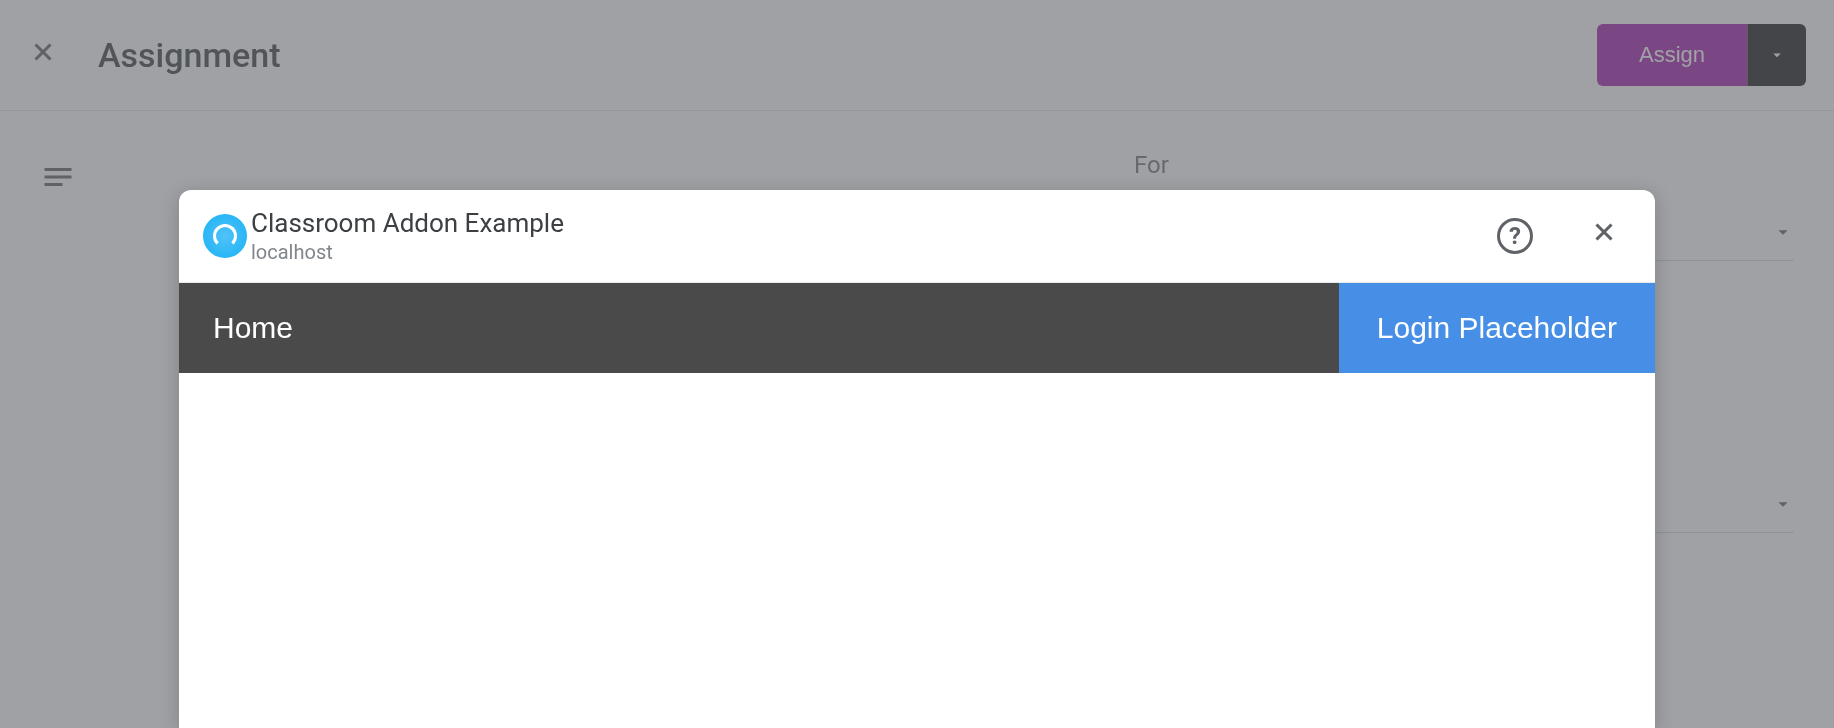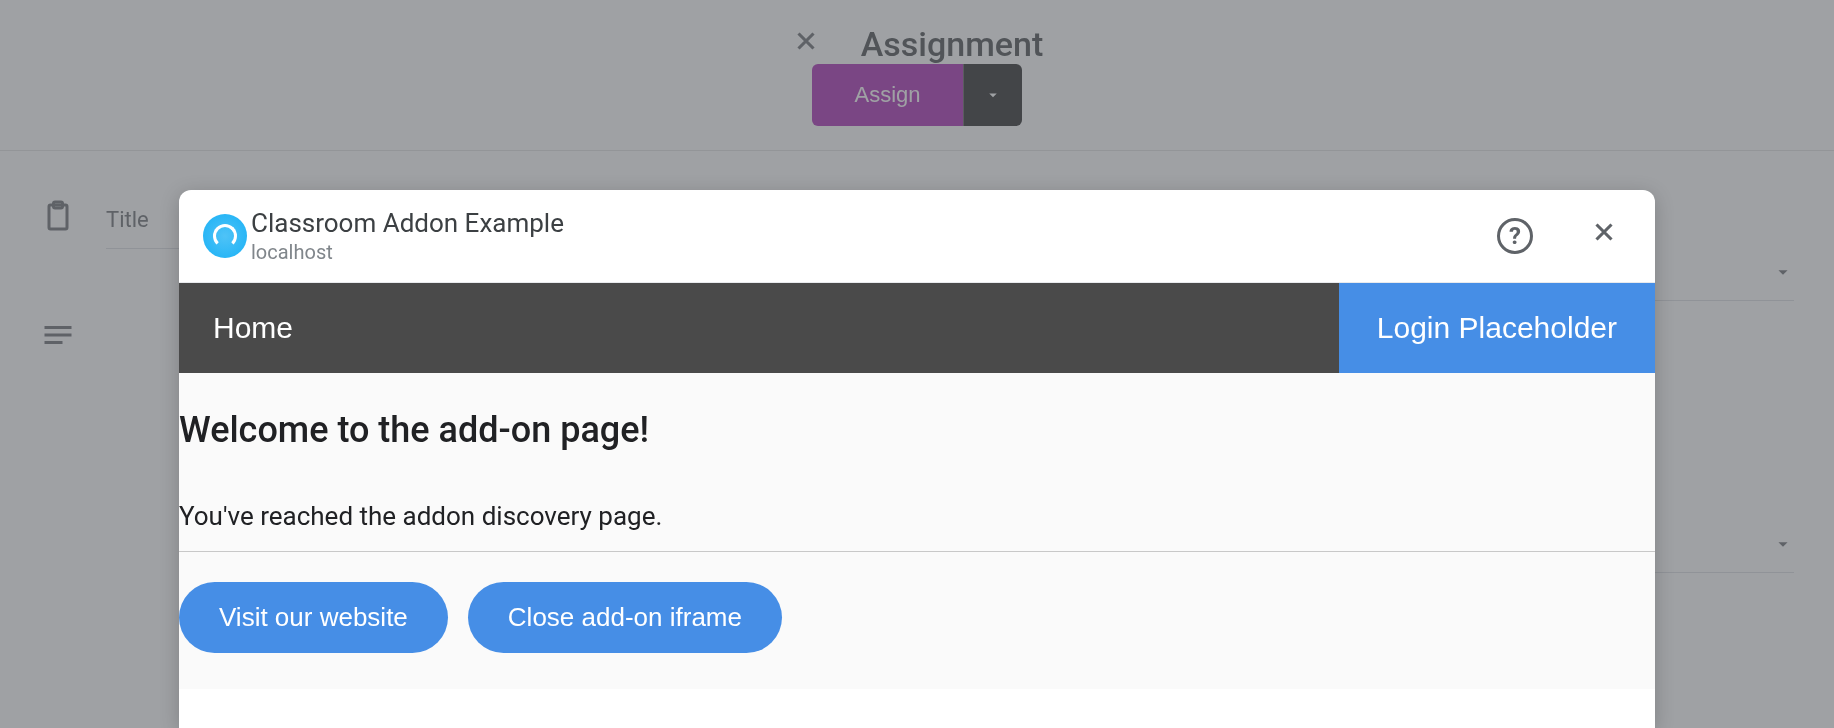--- a/index.html
+++ b/index.html
@@ -17,23 +17,22 @@
     }
     .backdrop {
       position: absolute;
       inset: 0;
       background: #ffffff;
     }
     .page-header {
       display: flex;
       align-items: center;
       justify-content: space-between;
-      padding: 24px 44px;
+      padding: 24px 28px;
       border-bottom: 1px solid #e0e0e0;
-      flex-direction: column;
     }
     .header-left {
       display: flex;
       align-items: center;
       gap: 40px;
     }
     .close-x {
       font-size: 36px;
       color: #5f6368;
       cursor: pointer;
@@ -271,29 +270,20 @@
       <button class="assign-btn">Assign</button>
       <button class="assign-dropdown">
         <svg width="18" height="18" viewBox="0 0 24 24" fill="#ffffff">
             <path d="M7 10l5 5 5-5z"></path>
           </svg>
       </button>
     </div>
   </div>
   <div class="main-area">
     <div class="left-col">
-      <div class="field-row">
-        <span class="field-icon">
-          <svg width="36" height="36" viewBox="0 0 24 24" fill="none" stroke="#5f6368" stroke-width="2">
-              <rect x="6" y="4" width="12" height="16" rx="1"></rect>
-              <rect x="9" y="2" width="6" height="4" rx="1"></rect>
-            </svg>
-        </span>
-        <div class="title-input">Title</div>
-      </div>
       <div class="field-row">
         <span class="field-icon">
           <svg width="36" height="36" viewBox="0 0 24 24" fill="#5f6368">
               <path d="M3 6h18v2H3zm0 5h18v2H3zm0 5h12v2H3z"></path>
             </svg>
         </span>
       </div>
     </div>
     <div class="right-col">
       <div class="for-label">For</div>
@@ -336,22 +326,14 @@
             <path d="M18 6L6 18M6 6l12 12"></path>
           </svg>
       </span>
     </div>
   </div>
   <div class="addon-body">
     <div class="addon-nav">
       <button class="nav-home">Home</button>
       <button class="nav-login">Login Placeholder</button>
     </div>
-    <div class="addon-content">
-      <h2 class="welcome-heading">Welcome to the add-on page!</h2>
-      <p class="discovery-text">You've reached the addon discovery page.</p>
-      <div class="addon-buttons">
-        <button class="pill-btn">Visit our website</button>
-        <button class="pill-btn">Close add-on iframe</button>
-      </div>
-    </div>
   </div>
 </div>
 
 </body></html>

